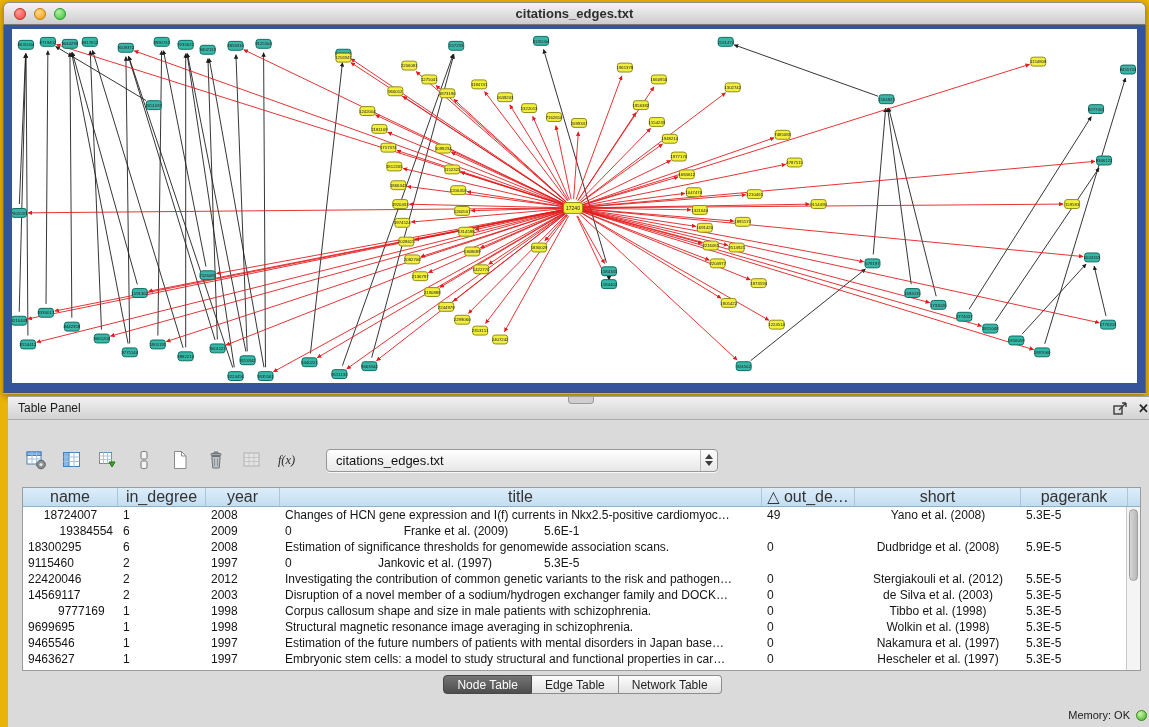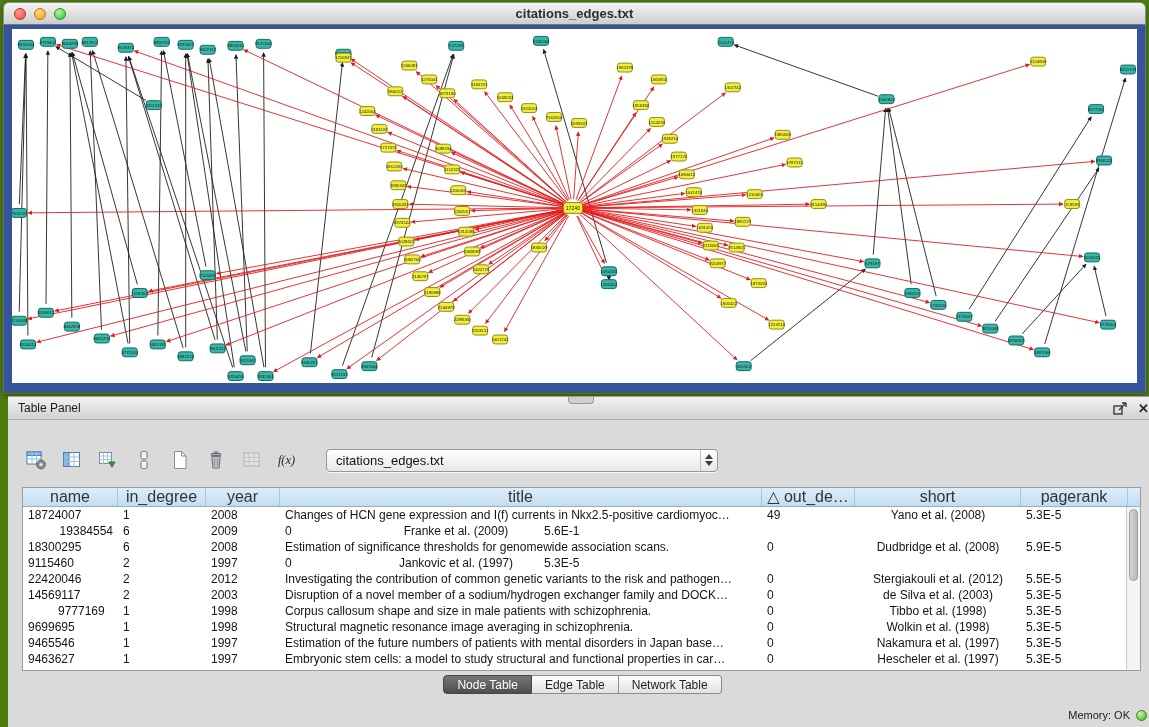--- a/index.html
+++ b/index.html
@@ -1,17 +1,17 @@
 <!DOCTYPE html>
 <html><head>
 <meta charset="utf-8">
 <style>
   * { margin:0; padding:0; box-sizing:border-box; }
   body { width:1149px; height:727px; font-family:"Liberation Sans",sans-serif; background:#d2d2d2; overflow:hidden; }
-  .stage { position:relative; width:1149px; height:727px; background:#4d7c0f; overflow:hidden; }
+  .stage { position:relative; width:1149px; height:727px; background:#eab308; overflow:hidden; }
 
   
   .net-window { position:absolute; left:3px; top:2px; width:1143px; height:392px; border-radius:6px 6px 0 0; box-shadow:0 2px 6px rgba(0,0,0,.35); }
   .titlebar { height:23px; background:linear-gradient(#f4f4f4,#cdcdcd); border:1px solid #8e8e8e; border-bottom:1px solid #787878; border-radius:6px 6px 0 0; position:relative; }
   .win-title { text-align:center; font-size:13px; line-height:21px; color:#2e2e2e; font-weight:bold; }
   .traffic { position:absolute; left:10px; top:5px; display:flex; gap:8px; }
   .tl { width:12px; height:12px; border-radius:50%; display:inline-block; }
   .tl.red { background:radial-gradient(circle at 35% 30%,#ff9d96,#f8403a); border:1px solid #b5342e; }
   .tl.yellow { background:radial-gradient(circle at 35% 30%,#ffd98a,#f59d05); border:1px solid #bb7c09; }
   .tl.green { background:radial-gradient(circle at 35% 30%,#b6f0a6,#2fc52f); border:1px solid #2a972a; }
@@ -715,21 +715,21 @@
           <span class="th" style="width: 95px;">name</span>
           <span class="th" style="width: 88px;">in_degree</span>
           <span class="th" style="width: 74px;">year</span>
           <span class="th" style="width: 482px;">title</span>
           <span class="th" style="width: 93px;">△ out_de…</span>
           <span class="th" style="width: 166px;">short</span>
           <span class="th" style="width: 107px;">pagerank</span>
         </div>
       <div class="tbody">
           <div class="tr">
-            <span class="td" style="width: 95px; text-align: left;">18724007</span>
+            <span class="td" style="width: 95px; text-align: center;">18724007</span>
             <span class="td" style="width: 88px; text-align: left;">1</span>
             <span class="td" style="width: 74px; text-align: left;">2008</span>
             <span class="td" style="width: 482px; text-align: left;">Changes of HCN gene expression and I(f) currents in Nkx2.5-positive cardiomyoc…</span>
             <span class="td" style="width: 93px; text-align: left;">49</span>
             <span class="td" style="width: 166px; text-align: center;">Yano et al. (2008)</span>
             <span class="td" style="width: 107px; text-align: left;">5.3E-5</span>
           </div>
           <div class="tr">
             <span class="td" style="width: 95px; text-align: right;">19384554</span>
             <span class="td" style="width: 88px; text-align: left;">6</span>
@@ -745,21 +745,21 @@
             <span class="td" style="width: 482px; text-align: left;">Estimation of significance thresholds for genomewide association scans.</span>
             <span class="td" style="width: 93px; text-align: left;">0</span>
             <span class="td" style="width: 166px; text-align: center;">Dudbridge et al. (2008)</span>
             <span class="td" style="width: 107px; text-align: left;">5.9E-5</span>
           </div>
           <div class="tr">
             <span class="td" style="width: 95px; text-align: left;">9115460</span>
             <span class="td" style="width: 88px; text-align: left;">2</span>
             <span class="td" style="width: 74px; text-align: left;">1997</span>
             <span class="td" style="width: 93px; text-align: left;">0</span>
-            <span class="td" style="width: 166px; text-align: center;">Jankovic et al. (1997)</span>
+            <span class="td" style="width: 166px; text-align: left;">Jankovic et al. (1997)</span>
             <span class="td" style="width: 107px; text-align: left;">5.3E-5</span>
           </div>
           <div class="tr">
             <span class="td" style="width: 95px; text-align: left;">22420046</span>
             <span class="td" style="width: 88px; text-align: left;">2</span>
             <span class="td" style="width: 74px; text-align: left;">2012</span>
             <span class="td" style="width: 482px; text-align: left;">Investigating the contribution of common genetic variants to the risk and pathogen…</span>
             <span class="td" style="width: 93px; text-align: left;">0</span>
             <span class="td" style="width: 166px; text-align: center;">Stergiakouli et al. (2012)</span>
             <span class="td" style="width: 107px; text-align: left;">5.5E-5</span>

